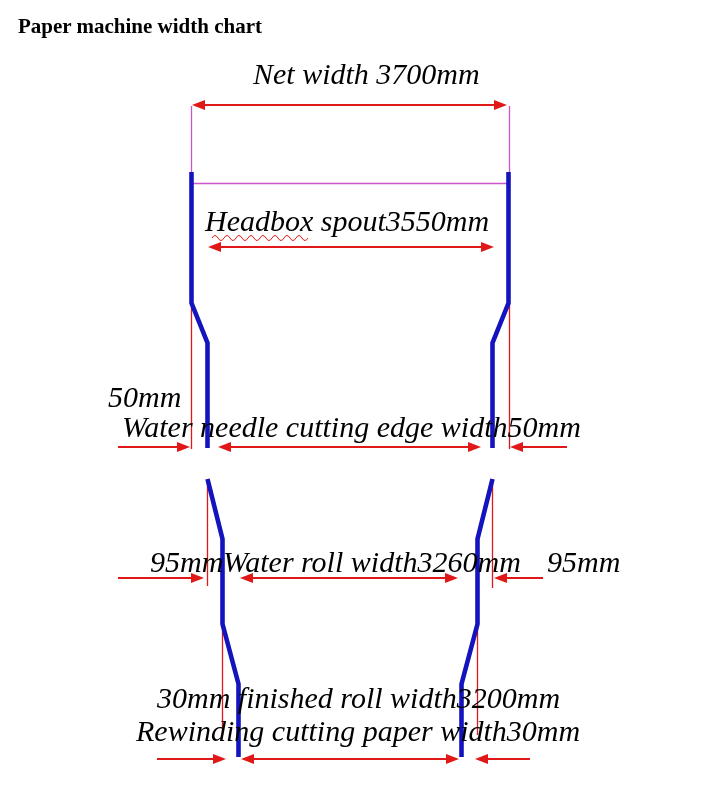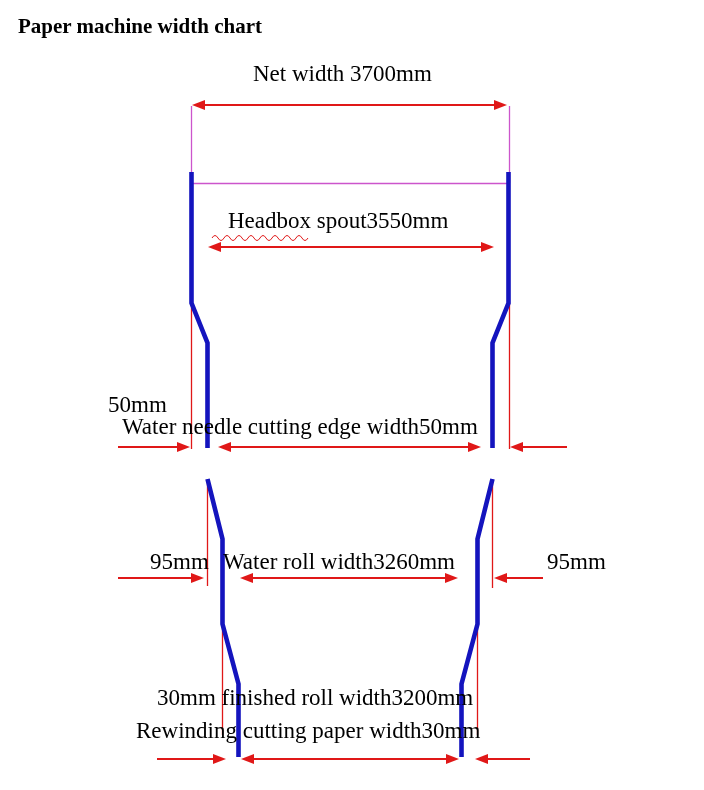--- a/index.html
+++ b/index.html
@@ -13,24 +13,25 @@
   #stage{
     position:relative;
     width:704px;height:790px;
     background:var(--bg);
     overflow:hidden;
     font-family:"Liberation Serif","DejaVu Serif",serif;
   }
   #diagram-svg{position:absolute;left:0;top:0;}
   .label{
     position:absolute;
-    font-size:23px;
+    font-size:30px;
     color:var(--text);
     white-space:nowrap;
     line-height:26px;
+    font-style:italic;
   }
   .title{
     position:absolute;
     left:18px;top:14px;
     font-size:21px;
     font-weight:bold;
     color:var(--text);
     white-space:nowrap;
   }
 </style>
@@ -114,23 +115,23 @@
       <polygon points="459,759 446,754 446,764" stroke="none"></polygon>
       <polygon points="475,759 488,754 488,764" stroke="none"></polygon>
       <line x1="488" y1="759" x2="530" y2="759" stroke-width="1.8"></line>
     </g>
   </svg>
 
   <div class="title">Paper machine width chart</div>
 
   <div class="label" style="left:253px;top:61px">Net width 3700mm</div>
 
-  <div class="label" style="left:228px;top:208px">Headbox spout3550mm</div>
+  <div class="label" style="left:205px;top:208px">Headbox spout3550mm</div>
 
-  <div class="label" style="left:108px;top:392px">50mm</div>
+  <div class="label" style="left:108px;top:384px">50mm</div>
 
 
   <div class="label" style="left:122px;top:414px">Water needle cutting edge width50mm</div>
 
 
   <div class="label" style="left:150px;top:549px">95mm</div>
 
   <div class="label" style="left:223px;top:549px">Water roll width3260mm</div>
 
   <div class="label" style="left:547px;top:549px">95mm</div>

